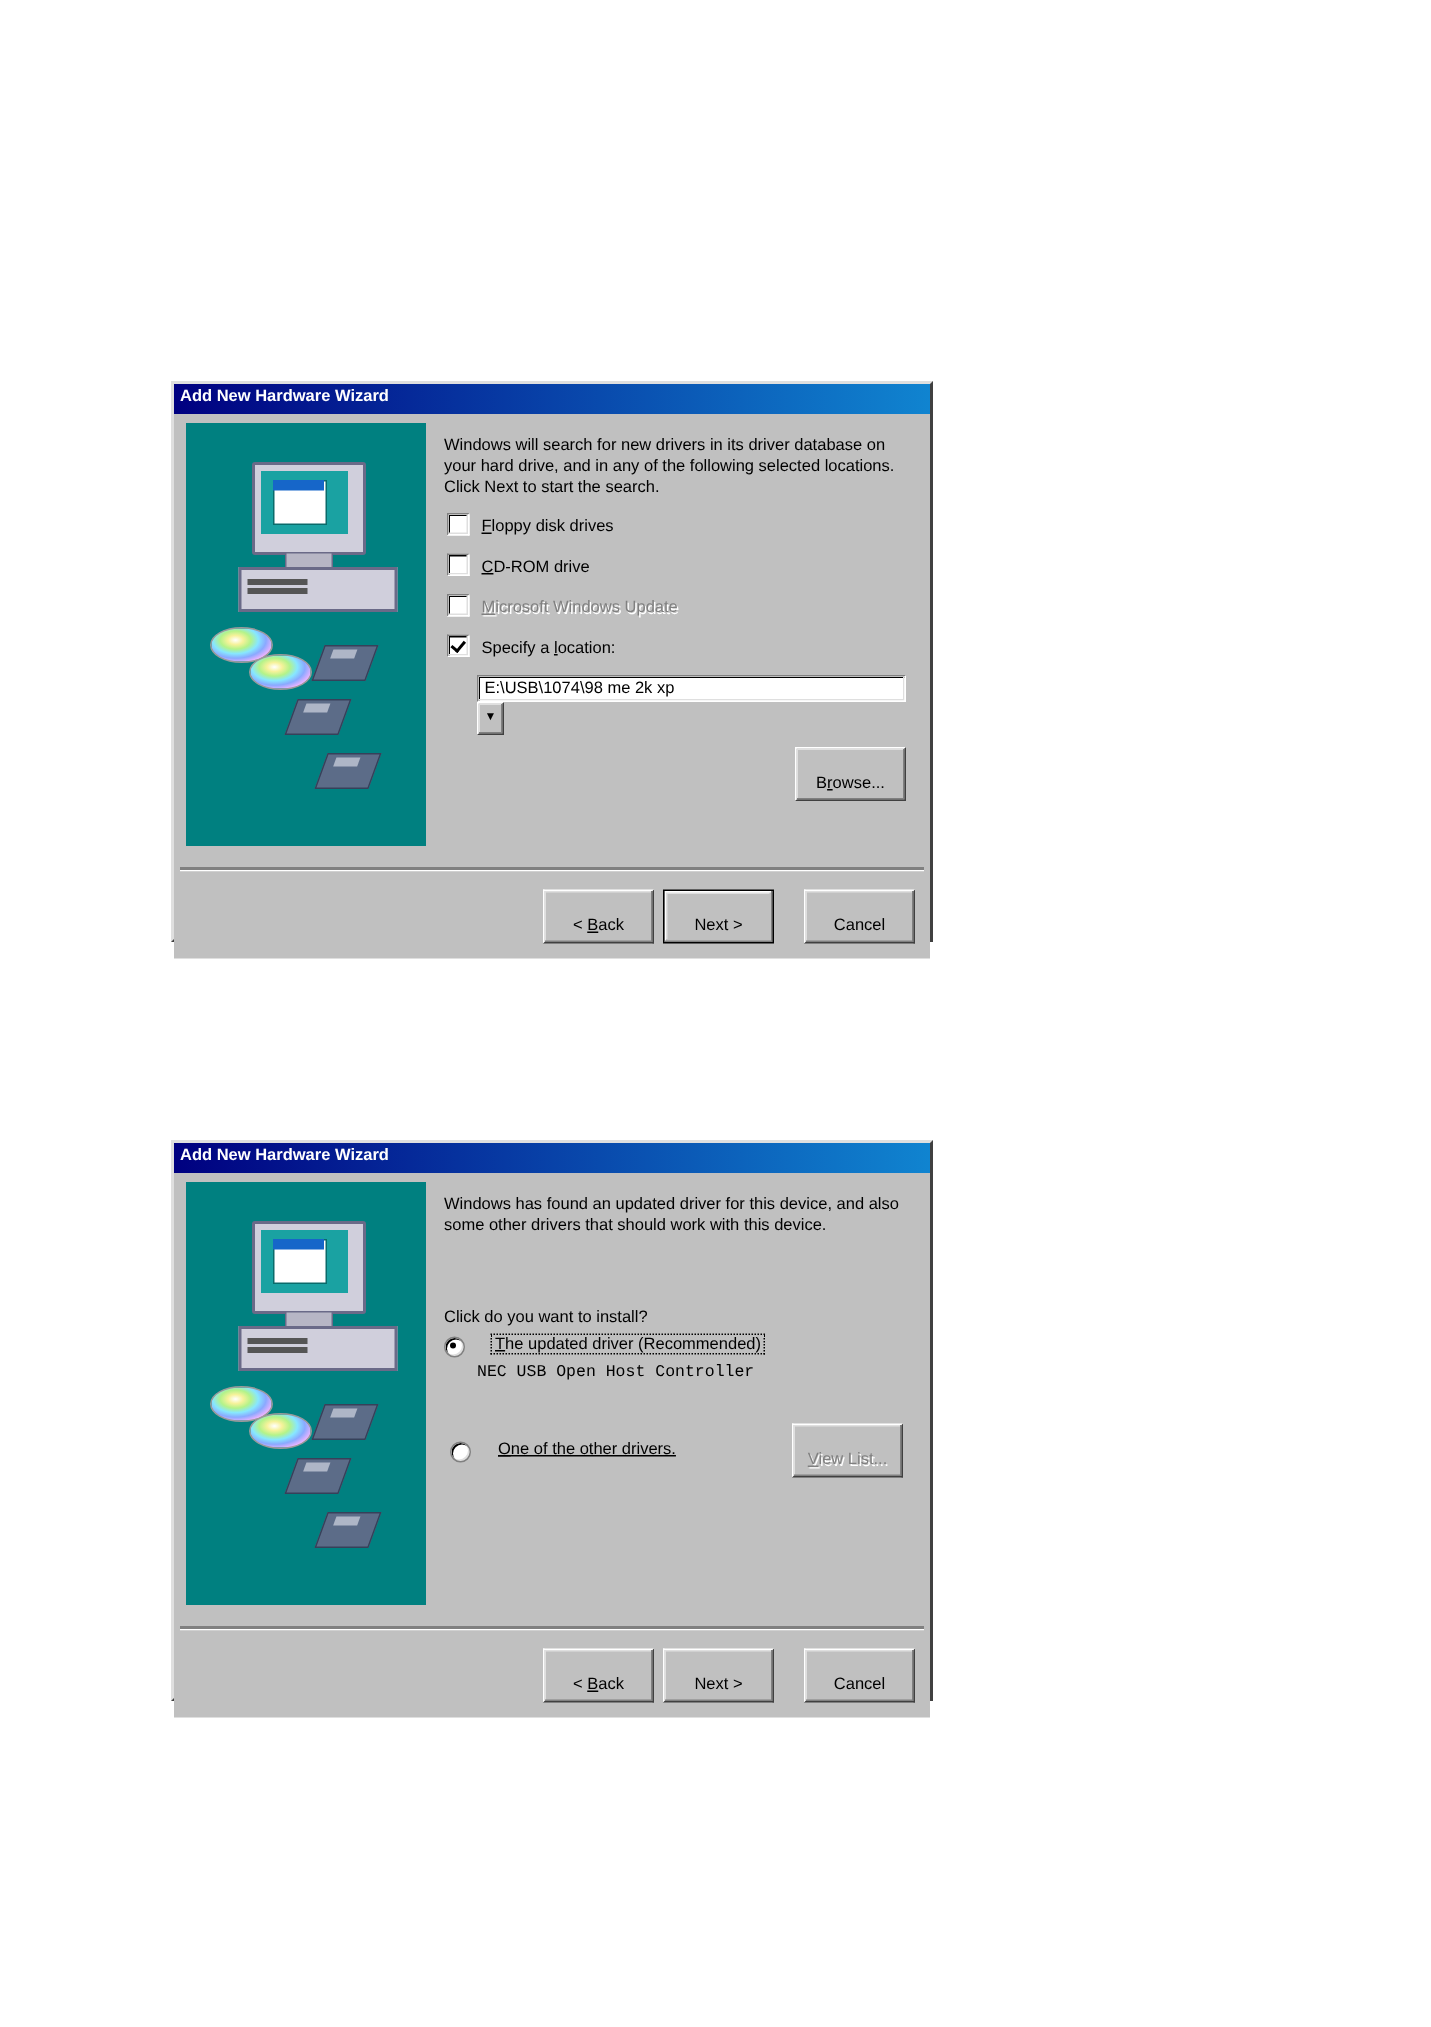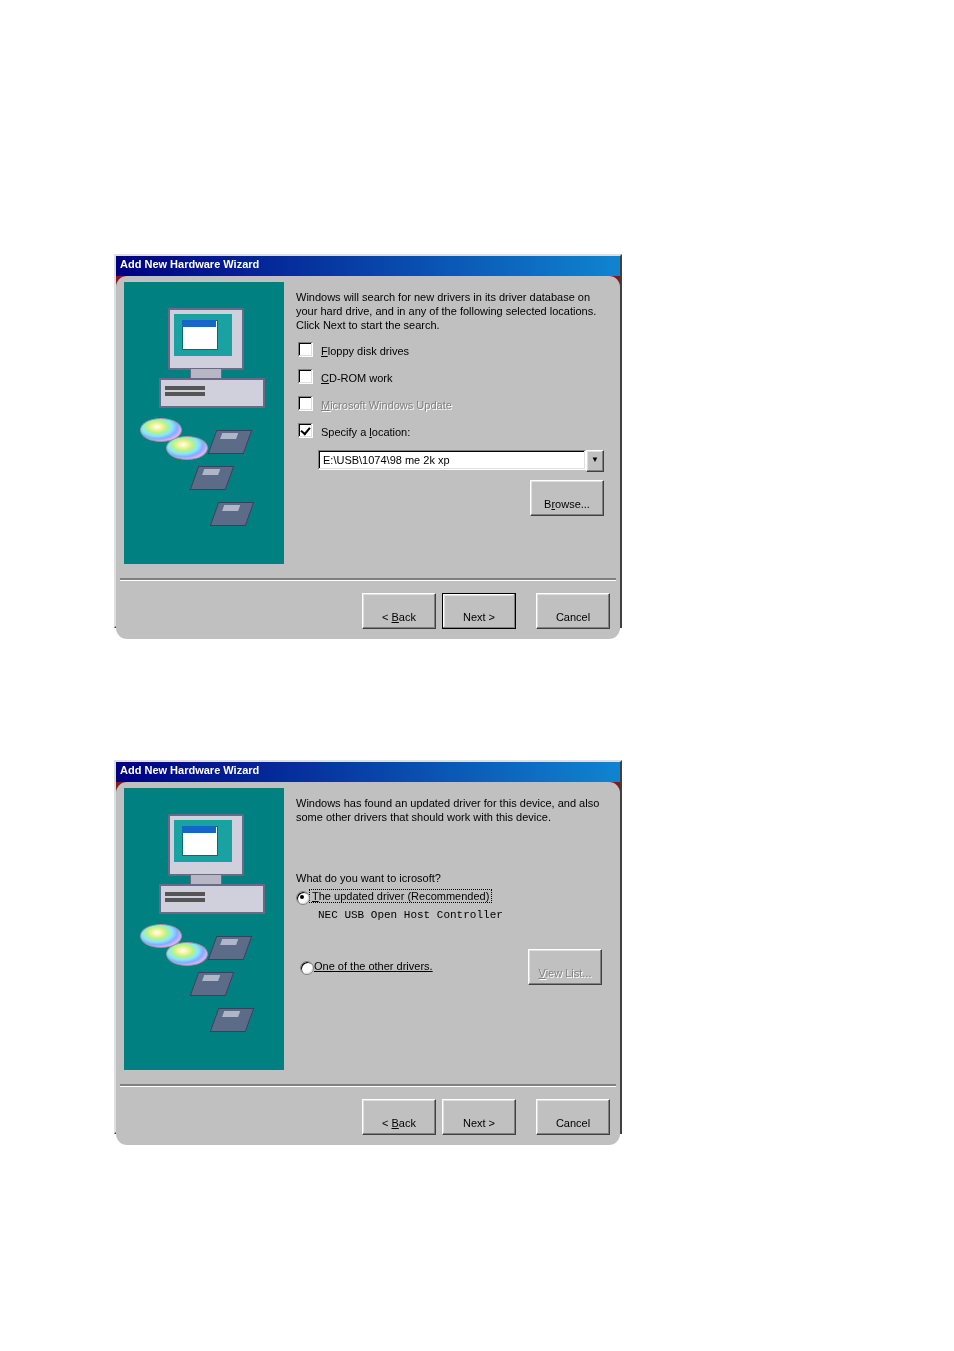--- a/index.html
+++ b/index.html
@@ -39,21 +39,20 @@
     font-weight: bold;
     padding: 2px 4px 0 4px;
     font-size: 11px;
   }
 
   .client {
     width: 100%;
     box-sizing: border-box;
     background: #c0c0c0;
     padding: 0;
-    border-radius: 11px;
   }
 
   .content-row {
     display: flex;
     align-items: stretch;
   }
   .sidebar-graphic {
     width: 160px;
     height: 282px;
     margin: 6px 8px 6px 8px;
@@ -144,21 +143,21 @@
   .win-checkbox.checked::after{
     content:""; position:absolute; left:2px; top:3px;
     width:7px; height:4px; border-left:2px solid #000; border-bottom:2px solid #000;
     transform: rotate(-50deg);
   }
   .check-label { }
   .check-label.disabled { color:#808080; text-shadow: 1px 1px #fff; }
   .akey { text-decoration: underline; }
 
   
-  .combo-wrap { margin: 2px 0 6px 22px; display:flex; }
+  .combo-wrap { margin: 2px 0 6px 22px; display:flex;flex-direction:column; }
   .combo-input {
     flex:1; height:20px; box-sizing:border-box;
     background:#fff; border-top:1px solid #808080; border-left:1px solid #808080;
     border-right:1px solid #fff; border-bottom:1px solid #fff;
     box-shadow: inset -1px -1px #dfdfdf, inset 1px 1px #000;
     font: inherit; padding:2px 4px;
   }
   .combo-btn {
     width:16px; height:20px; background:#c0c0c0;
     border-top:1px solid #fff; border-left:1px solid #fff;
@@ -189,21 +188,21 @@
     height:2px; background:#808080; border-bottom:1px solid #fff; margin: 8px 4px 0 4px;
   }
   .button-bar {
     display:flex; justify-content:flex-end; gap:6px;
     padding: 12px 10px 10px 10px;
   }
   .button-bar .gap { width:8px; }
 
   
   .radio-row {
-    display:flex; align-items:flex-start; gap:0;
+    display:flex; align-items:flex-start; gap:18px;
     margin:2px 0 4px 0;
   }
   .win-radio {
     width:12px; height:12px; border-radius:50%;
     background:#fff;
     border:1px solid #808080;
     box-shadow: inset -1px -1px #dfdfdf, inset 1px 1px #000;
     position:relative; margin-top:1px;
   }
   .win-radio.checked::after{
@@ -253,21 +252,21 @@
           <div class="check-row">
             <span class="win-checkbox"></span>
             <span class="check-label">
               <span class="akey">F</span><span>loppy disk drives</span>
             </span>
           </div>
 
           <div class="check-row">
             <span class="win-checkbox"></span>
             <span class="check-label">
-              <span class="akey">C</span><span>D-ROM work</span>
+              <span class="akey">C</span><span>D-ROM drive</span>
             </span>
           </div>
 
           <div class="check-row">
             <span class="win-checkbox"></span>
             <span class="check-label disabled">
               <span class="akey">M</span><span>icrosoft Windows Update</span>
             </span>
           </div>
 
@@ -328,21 +327,21 @@
             <div class="disc disc2"></div>
             <div class="floppy floppy1"></div>
             <div class="floppy floppy2"></div>
             <div class="floppy floppy3"></div>
           </div>
         </div>
 
         <div class="right-pane">
           <div class="instr">Windows has found an updated driver for this device, and also some other drivers that should work with this device.</div>
 
-          <div class="question">What do you want to icrosoft?</div>
+          <div class="question">Click do you want to install?</div>
 
           <div class="radio-row">
             <span class="win-radio checked"></span>
             <span>
               <span class="focus-rect"><span class="akey">T</span><span>he updated driver (Recommended)</span></span>
             </span>
           </div>
           <div class="subdriver">NEC USB Open Host Controller</div>
 
           <div class="other-row">

